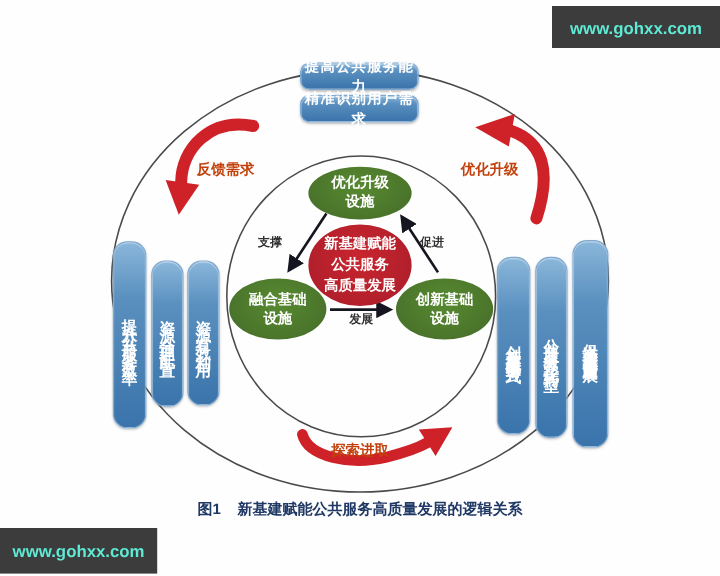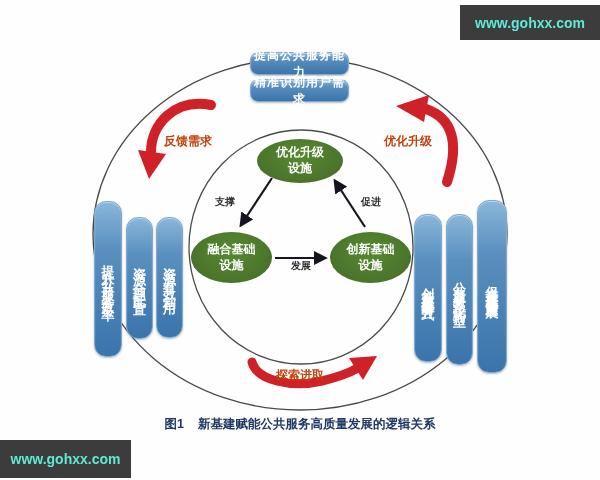--- a/index.html
+++ b/index.html
@@ -77,31 +77,36 @@
     </g>
   </svg>
 
   <div class="abs bluebox tbox" style="left:250px;top:52px;width:99px;height:23px;">提高公共服务能力</div>
   <div class="abs bluebox tbox" style="left:250px;top:79px;width:99px;height:23px;">精准识别用户需求</div>
 
   <div class="abs ell green" style="left:257px;top:139px;width:86px;height:44px;">
     <span class="ellipse-label">优化升级
 设施</span>
   </div>
+  <div class="abs ell red-ell" style="left:257px;top:187px;width:86px;height:68px;">
+    <span class="ellipse-label">新基建赋能
+公共服务
+高质量发展</span>
+  </div>
   <div class="abs ell green" style="left:191px;top:232px;width:81px;height:51px;">
     <span class="ellipse-label">融合基础
 设施</span>
   </div>
   <div class="abs ell green" style="left:330px;top:232px;width:81px;height:51px;">
     <span class="ellipse-label">创新基础
 设施</span>
   </div>
 
   <div class="abs edge-label" style="left:203px;top:195px;">支撑</div>
-  <div class="abs edge-label" style="left:349px;top:195px;">促进</div>
+  <div class="abs edge-label" style="left:338px;top:195px;">促进</div>
   <div class="abs edge-label" style="left:279px;top:259px;">发展</div>
 
   <div class="abs cycle-label" style="left:158px;top:133px;">反馈需求</div>
   <div class="abs cycle-label" style="left:362px;top:133px;margin-left:16px;">优化升级</div>
   <div class="abs cycle-label" style="left:270px;top:367px;">探索进取</div>
 
   <div class="abs bluebox vbox" style="left:94px;top:201px;width:28px;height:156px;">
     <span style="letter-spacing:6px;">提升公共服务效率</span>
   </div>
   <div class="abs bluebox vbox" style="left:126px;top:217px;width:27px;height:122px;">

